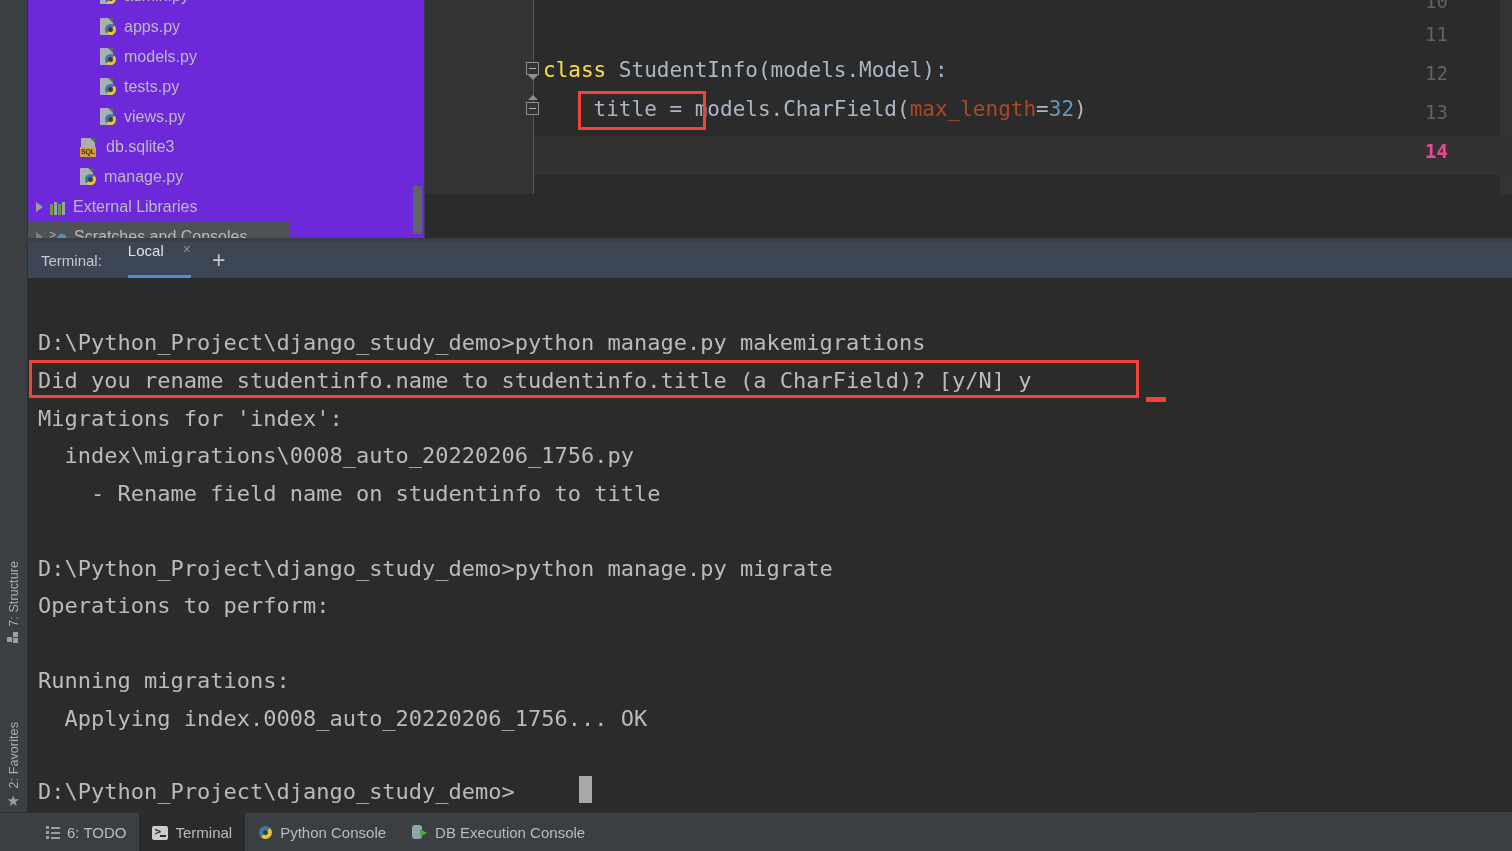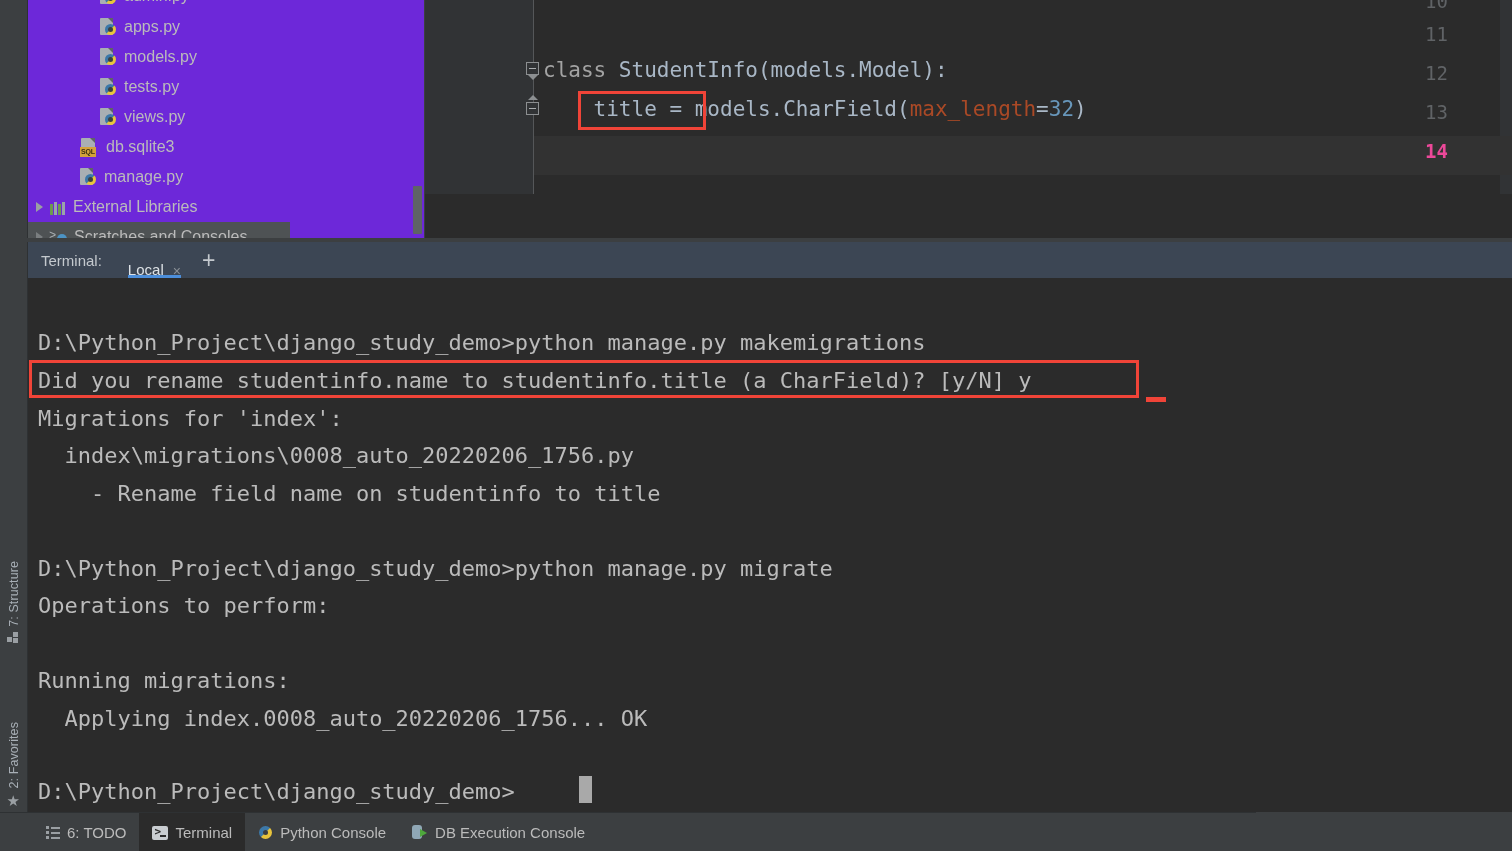--- a/index.html
+++ b/index.html
@@ -195,21 +195,21 @@
     font-size: 21px;
     color: #A9B7C6;
     white-space: pre;
   }
   .ed-line { position: absolute; left: 0; white-space: pre; }
   .ed-curline {
     position: absolute; left: 108px; top: 136px;
     width: 979px; height: 39px;
     background: #323232;
   }
-  .k-kw  { color: #a3a3a3; }
+  .k-kw  { color: #fde047; }
   .k-def { color: #A9B7C6; }
   .k-arg { color: #AA4926; }
   .k-num { color: #6897BB; }
   .ed-strip-right {
     position: absolute; right: 0; top: 0; width: 12px; height: 194px;
     background: #313335;
   }
 
   .hl-box {
     position: absolute;
@@ -227,21 +227,21 @@
   }
   .term-head-label {
     margin-left: 13px;
     font-size: 15px; color: #C4C9CE;
     font-family: "Liberation Sans", sans-serif;
   }
   .term-tab {
     position: relative;
     margin-left: 26px;
     height: 36px;
-    display: flex; align-items: flex-end; gap: 9px;
+    display: flex; align-items: flex-start; gap: 19px;
     font-size: 15px; color: #DDE2E6;
   }
   .term-tab .underline {
     position: absolute; left: 0; bottom: 0; height: 3px; width: 100%;
     background: #4C8EDA;
   }
   .tab-close {
     font-size: 14px; color: #8B9197; line-height: 14px;
   }
   .term-add {

